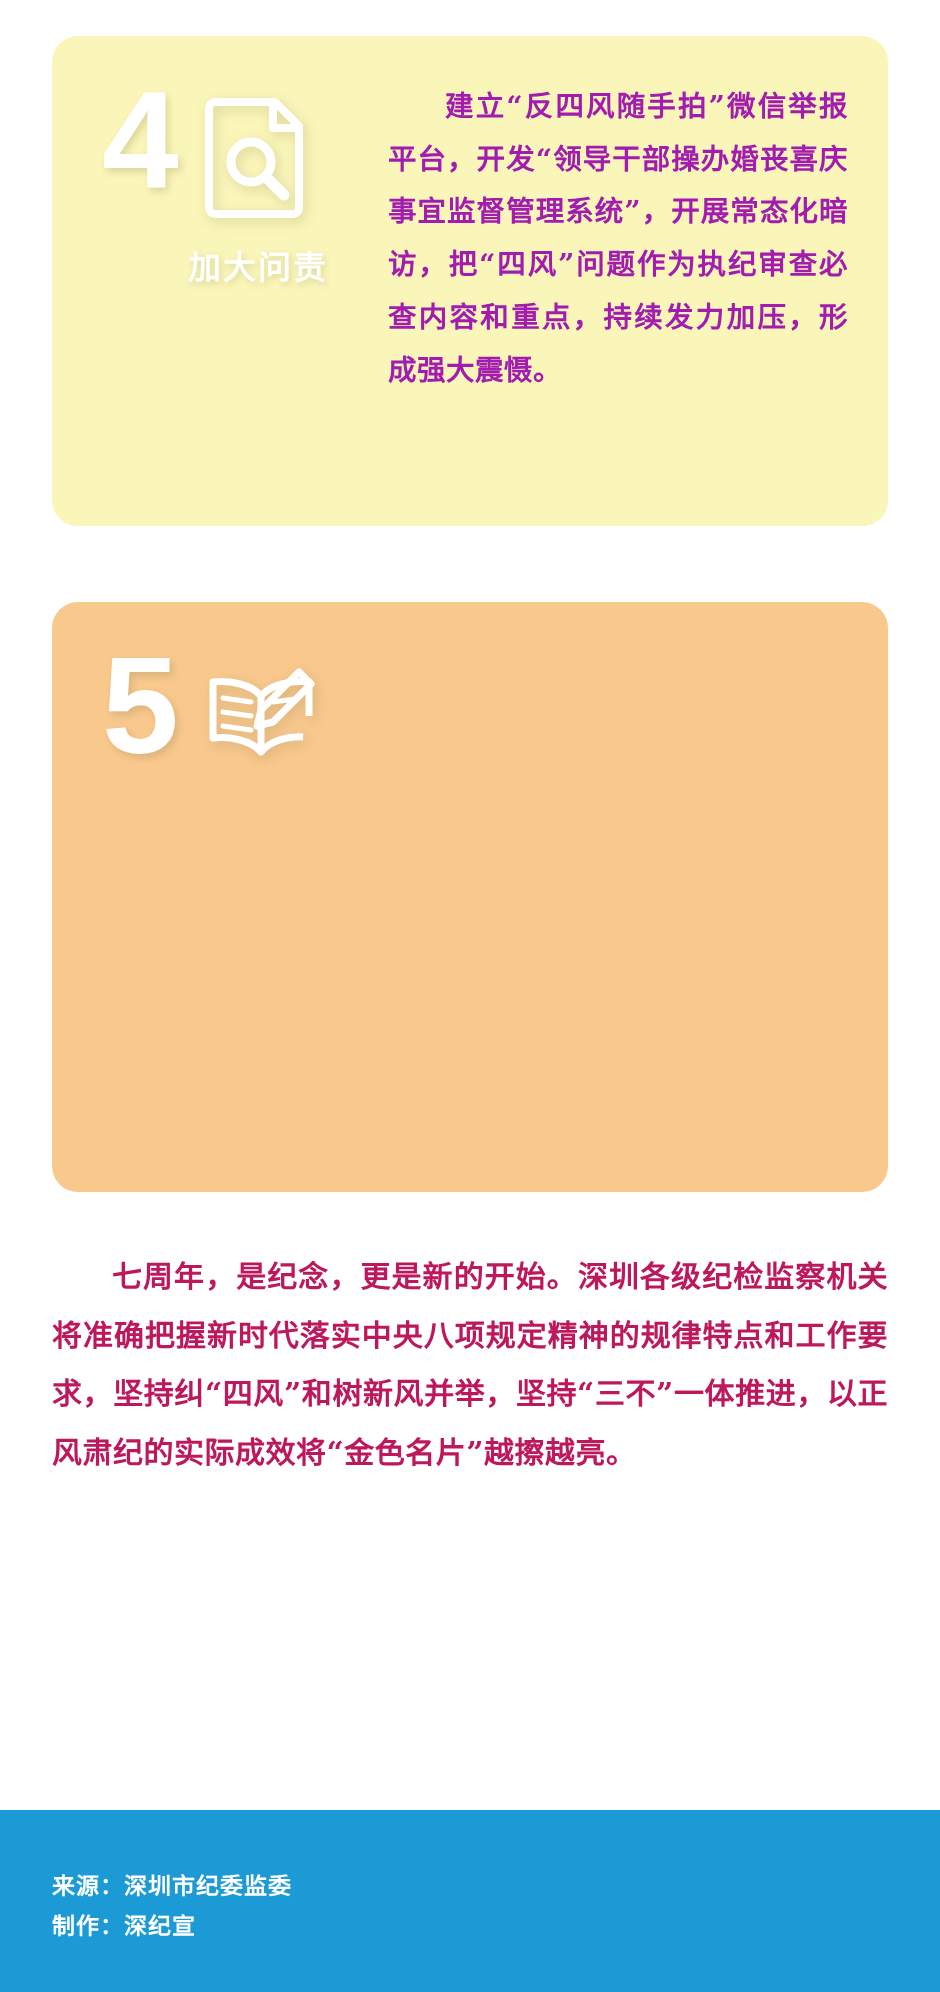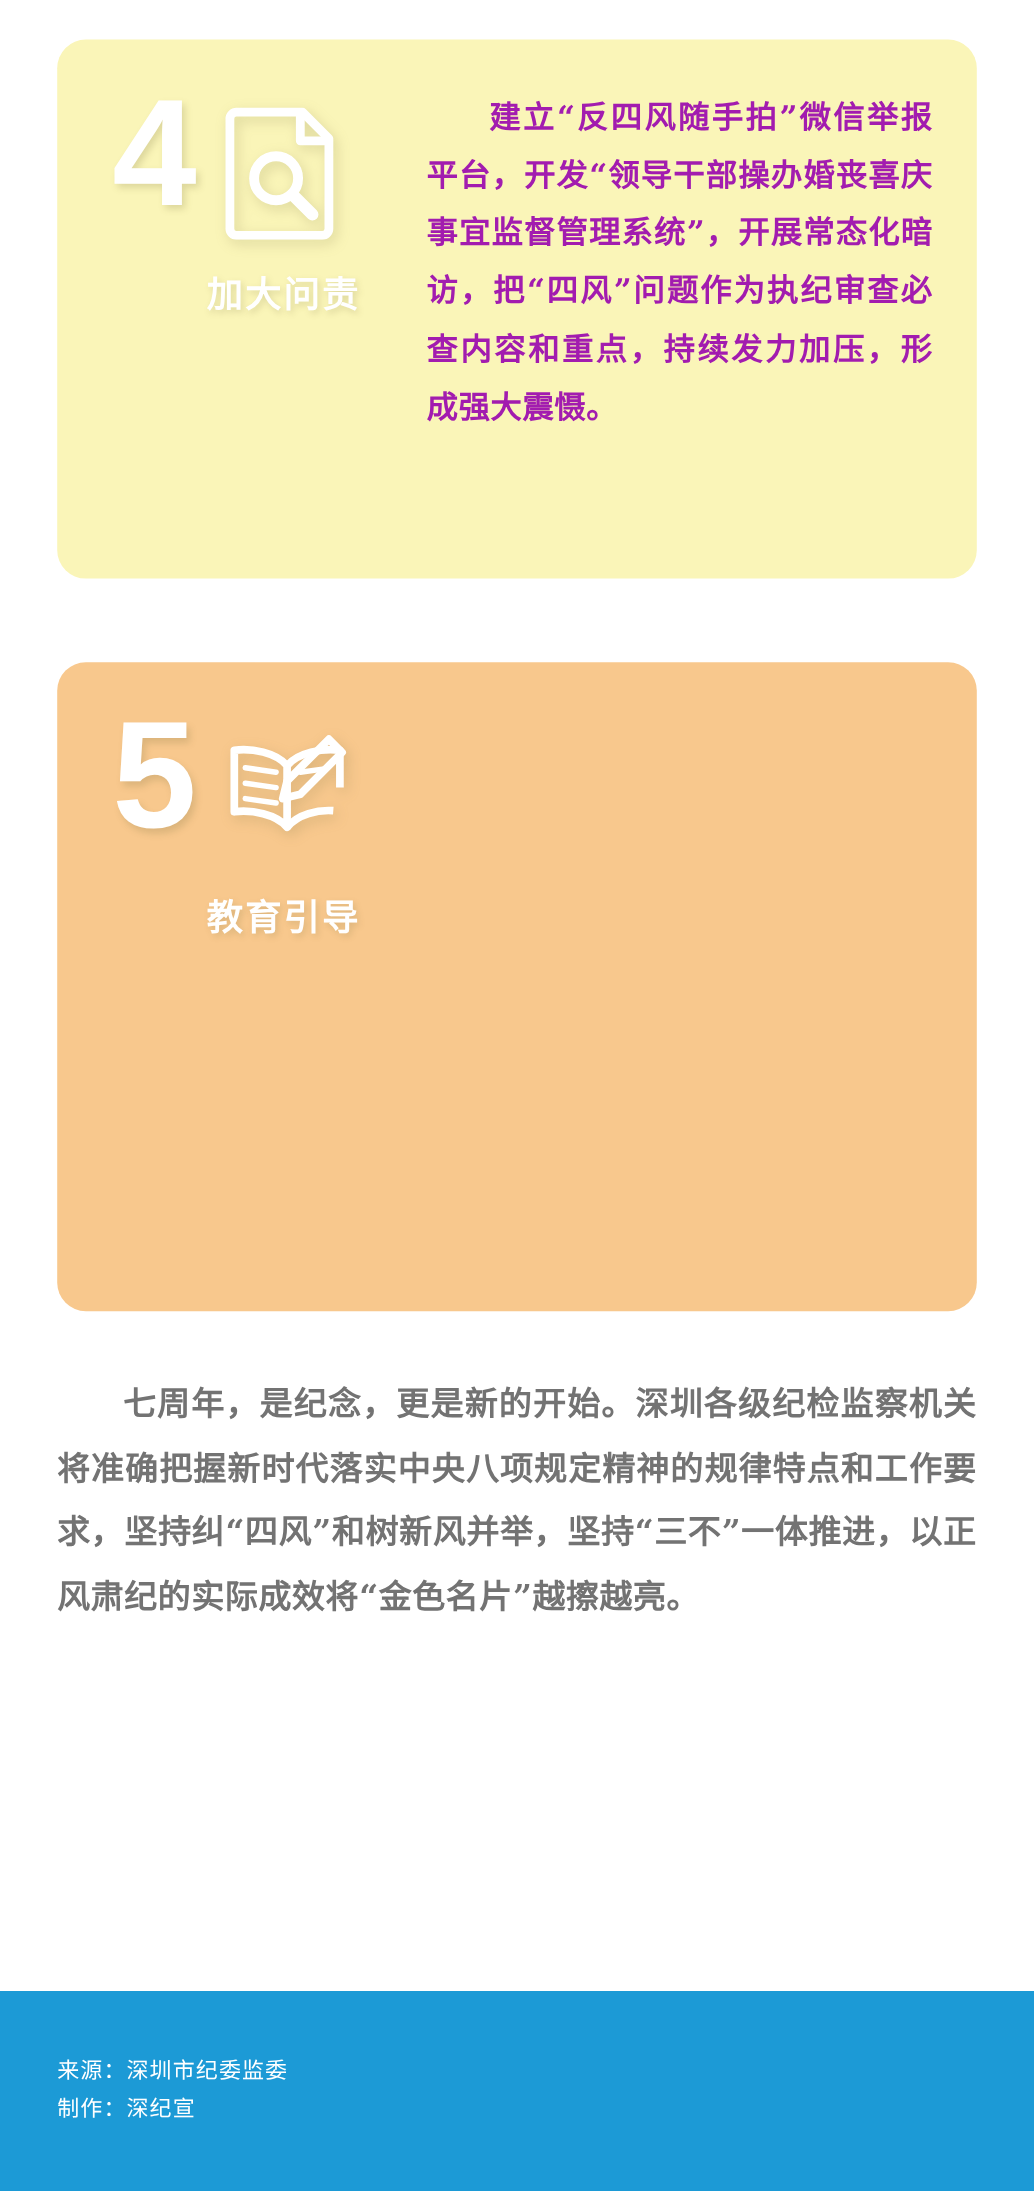--- a/index.html
+++ b/index.html
@@ -98,21 +98,21 @@
     padding-right: 4px;
     font-family: "DejaVu Serif", "Liberation Serif", serif;
   }
   .card-orange .card-body {
     padding-top: 14px;
   }
 
   
   .closing {
     margin: 56px 52px 0 52px;
-    color: #737373;
+    color: #be185d;
     font-size: 30px;
     line-height: 1.95;
     font-weight: bold;
     text-align: justify;
     text-indent: 2em;
     letter-spacing: 0.5px;
     font-family: "DejaVu Serif", "Liberation Serif", serif;
   }
 
   
@@ -121,23 +121,23 @@
     left: 0;
     right: 0;
     bottom: 0;
     height: 218px;
     background: #1c9ad6;
     padding: 56px 0 0 52px;
     box-sizing: border-box;
   }
   .footer-line {
     color: #ffffff;
-    font-size: 20px;
+    font-size: 23px;
     line-height: 1.75;
-    font-weight: normal;
+    font-weight: bold;
     letter-spacing: 1px;
   }
 </style>
 </head>
 <body>
 
 <div class="page">
 
   <div class="card card-yellow">
     <div class="card-left">
@@ -170,21 +170,20 @@
             <path d="M58 90 C68 78 86 74 100 75" fill="none" stroke="#ffffff" stroke-width="7" stroke-linejoin="round"></path>
             <line x1="20" y1="36" x2="48" y2="40" stroke="#ffffff" stroke-width="5" stroke-linecap="round"></line>
             <line x1="20" y1="50" x2="48" y2="54" stroke="#ffffff" stroke-width="5" stroke-linecap="round"></line>
             <line x1="20" y1="64" x2="48" y2="68" stroke="#ffffff" stroke-width="5" stroke-linecap="round"></line>
             <line x1="70" y1="40" x2="92" y2="37" stroke="#ffffff" stroke-width="5" stroke-linecap="round"></line>
             <path d="M96 10 l12 12 -38 38 -16 4 4 -16 z" fill="none" stroke="#ffffff" stroke-width="7" stroke-linejoin="round"></path>
           </svg>
         </div>
       </div>
       <div class="subtitle">
-        <div>教育引导</div>
       </div>
     </div>
   </div>
 
   <div class="closing">七周年，是纪念，更是新的开始。深圳各级纪检监察机关将准确把握新时代落实中央八项规定精神的规律特点和工作要求，坚持纠“四风”和树新风并举，坚持“三不”一体推进，以正风肃纪的实际成效将“金色名片”越擦越亮。</div>
 
   <div class="footer">
     <div class="footer-line">来源：深圳市纪委监委</div>
     <div class="footer-line">制作：深纪宣</div>
   </div>

